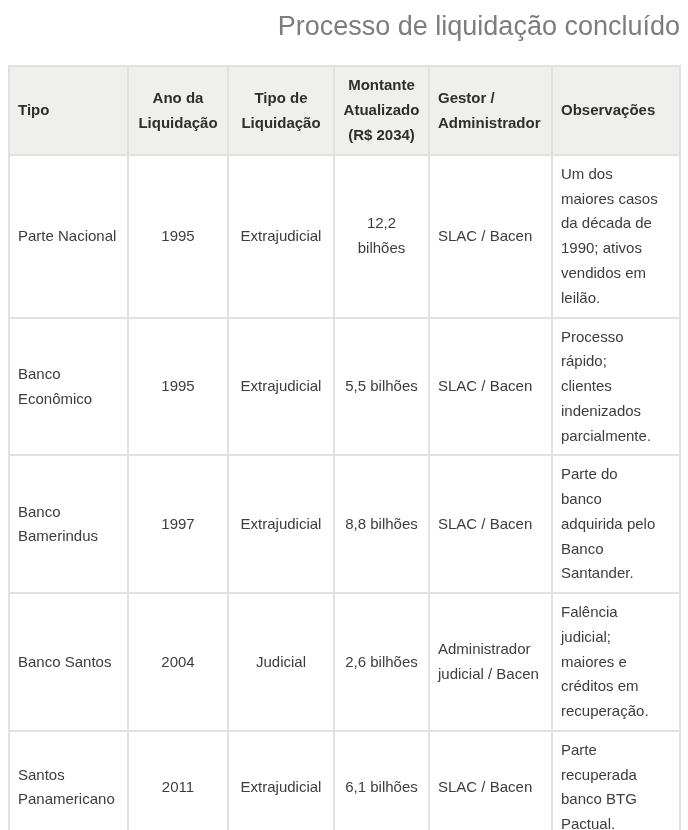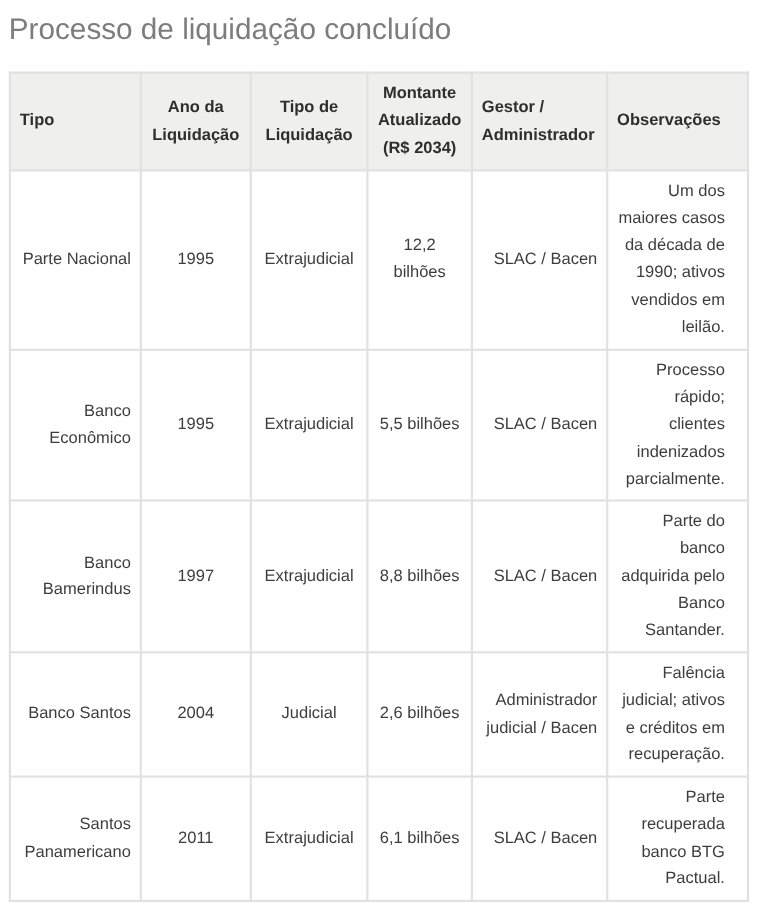--- a/index.html
+++ b/index.html
@@ -9,41 +9,42 @@
     font-family: "Liberation Sans", "DejaVu Sans", sans-serif;
     color: #3d3d3d;
   }
   .page { padding: 8px; }
   .page-title {
     margin: 2px 0 23px 0;
     font-size: 27px;
     font-weight: 400;
     color: #7d7d7d;
     line-height: 1.2;
+    text-align: right;
   }
   table.liq-table {
     border-collapse: collapse;
     table-layout: fixed;
     width: 671px;
   }
   .liq-table th, .liq-table td {
     border: 2px solid #e1e1e1;
     font-size: 15px;
     line-height: 1.65;
     vertical-align: middle;
     padding: 6px 8px;
     word-wrap: break-word;
   }
   .liq-table th {
     background: #efefee;
     color: #2e2e2e;
     font-weight: 700;
     text-align: left;
   }
-  .liq-table td { color: #3d3d3d; background: #ffffff; text-align: right; }
+  .liq-table td { color: #3d3d3d; background: #ffffff; text-align: left; }
   
   col.c1 { width: 119px; }
   col.c2 { width: 100px; }
   col.c3 { width: 106px; }
   col.c4 { width: 95px; }
   col.c5 { width: 123px; }
   col.c6 { width: 128px; }
   .ac { text-align: center !important; }
   td.c-obs { padding-right: 20px; }
   tr.hrow  { height: 88px; }
@@ -107,21 +108,21 @@
         <td>SLAC / Bacen</td>
         <td class="c-obs">Parte do banco adquirida pelo Banco Santander.</td>
       </tr>
 
       <tr class="row-3">
         <td>Banco Santos</td>
         <td class="ac">2004</td>
         <td class="ac">Judicial</td>
         <td class="ac">2,6 bilhões</td>
         <td>Administrador judicial / Bacen</td>
-        <td class="c-obs">Falência judicial; ativos e créditos em recuperação.</td>
+        <td class="c-obs">Falência judicial; maiores e créditos em recuperação.</td>
       </tr>
 
       <tr class="row-4">
         <td>Santos Panamericano</td>
         <td class="ac">2011</td>
         <td class="ac">Extrajudicial</td>
         <td class="ac">6,1 bilhões</td>
         <td>SLAC / Bacen</td>
         <td class="c-obs">Parte recuperada banco BTG Pactual.</td>
       </tr>

